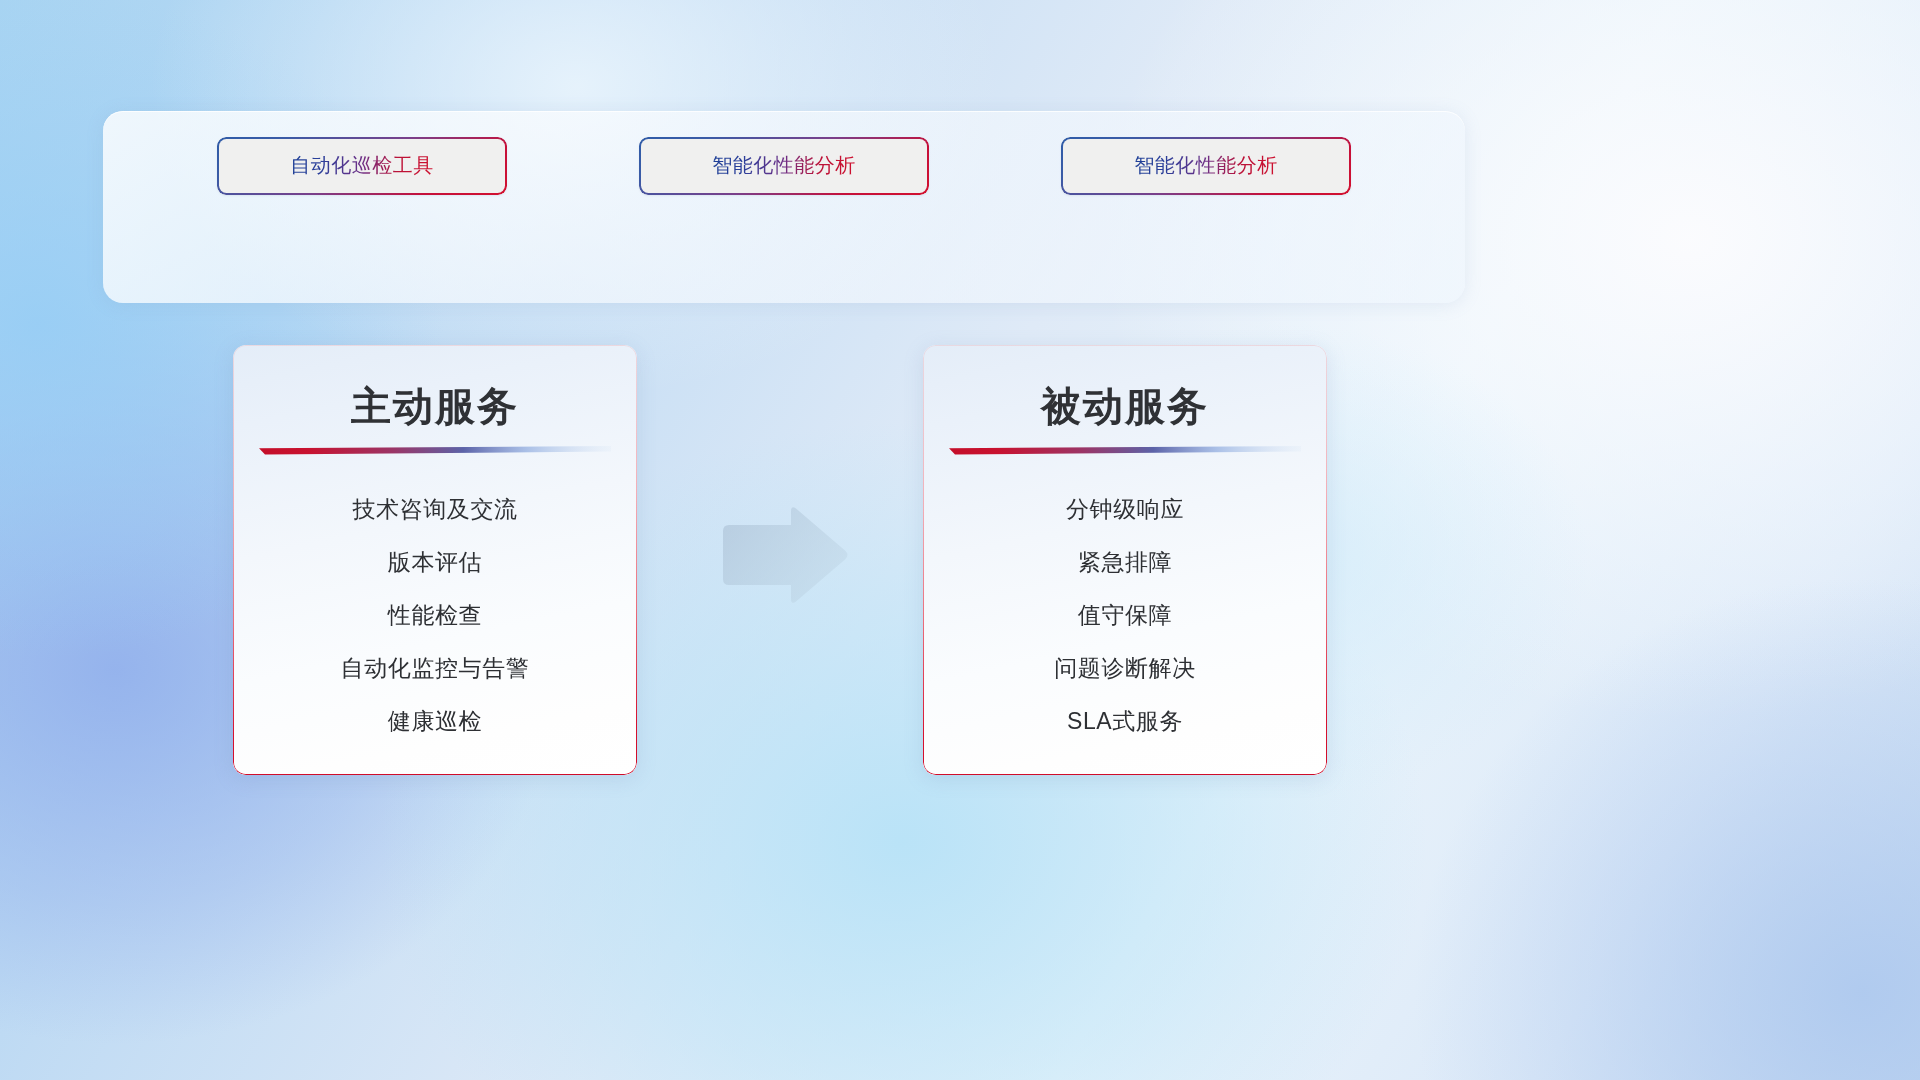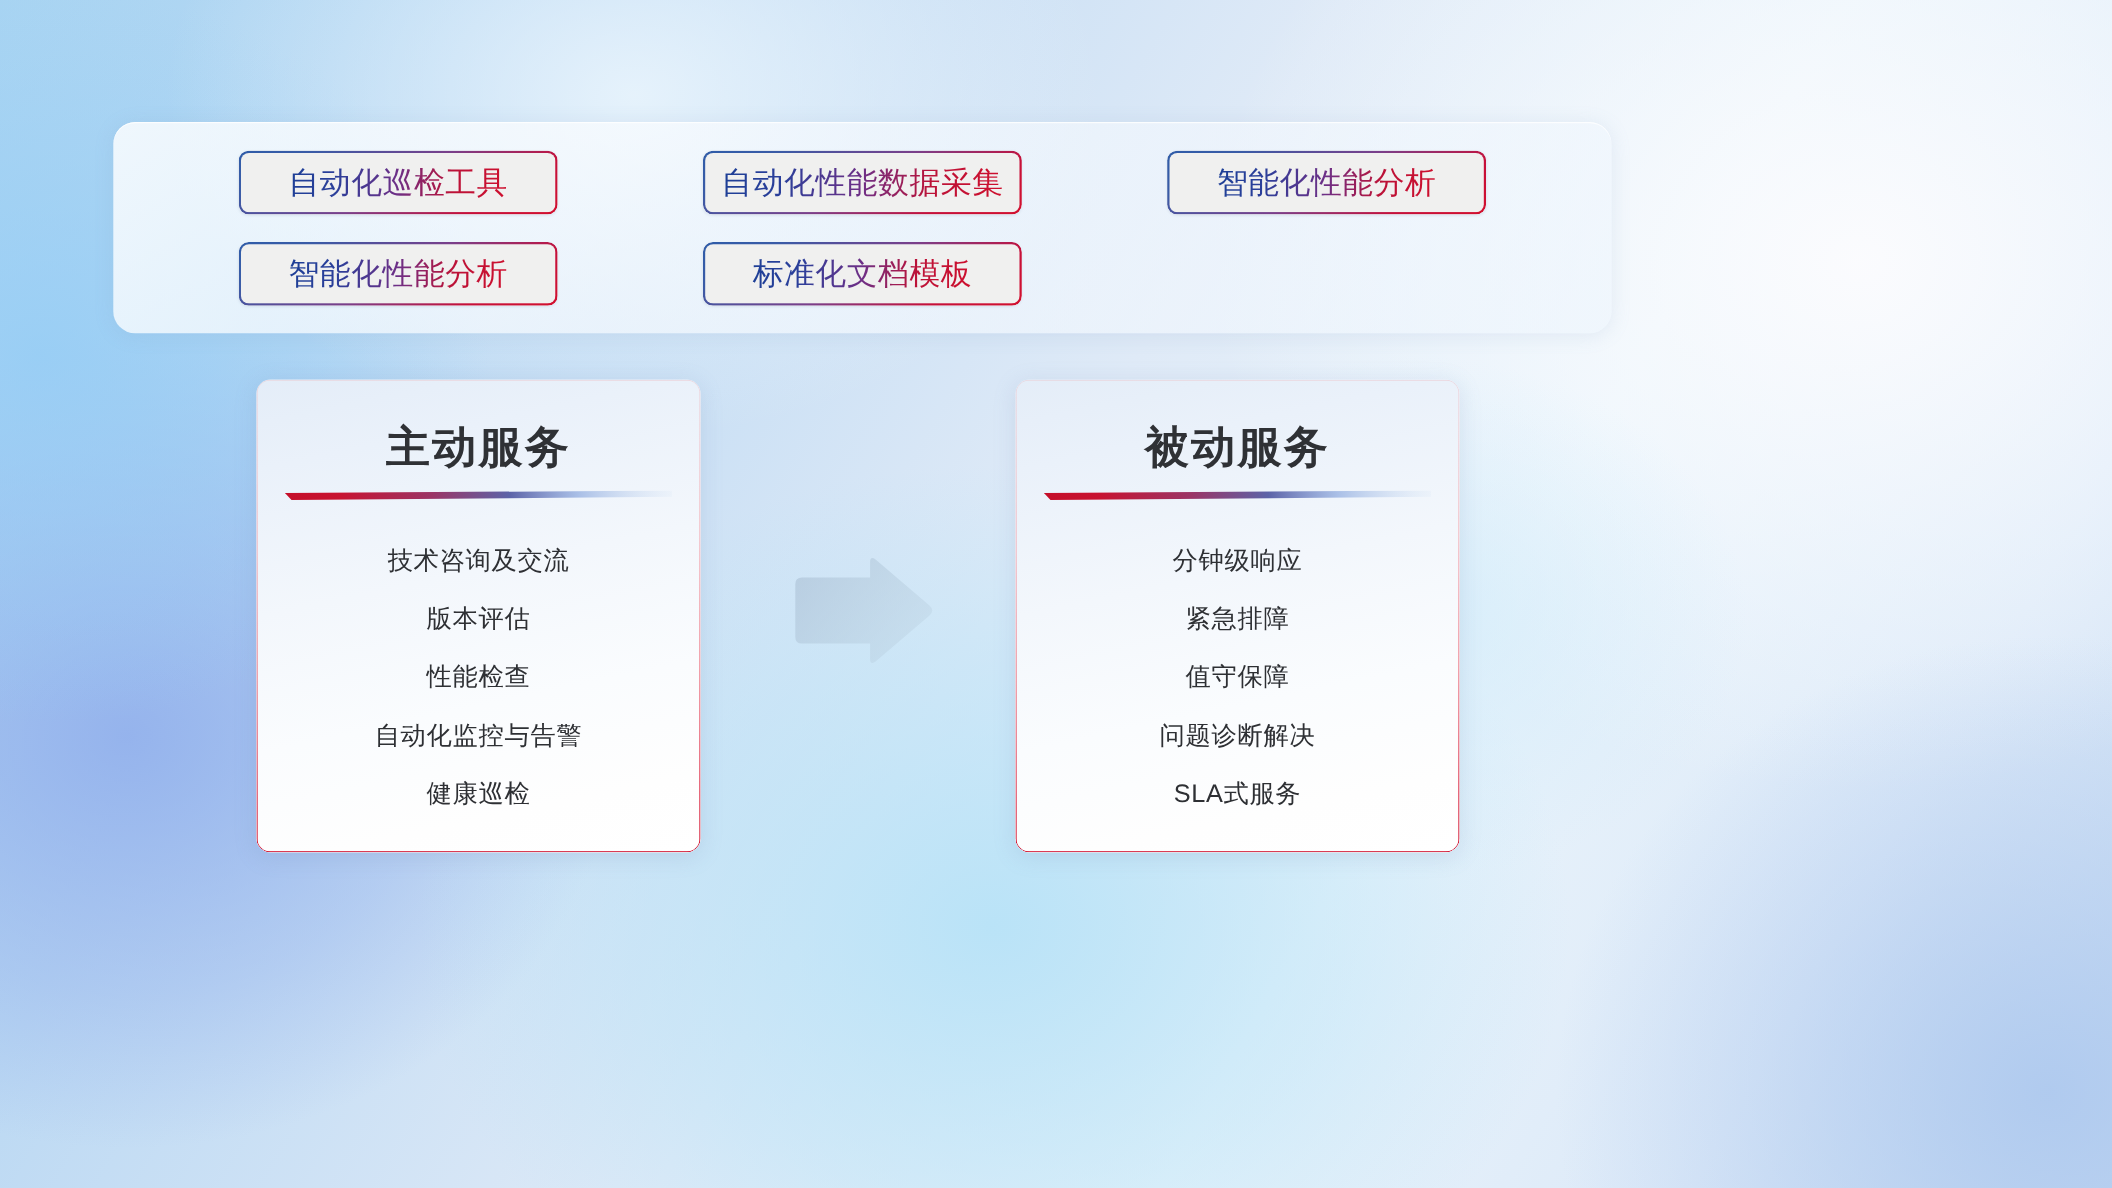--- a/index.html
+++ b/index.html
@@ -75,21 +75,21 @@
     padding:1.6px;
     background:linear-gradient(150deg,#2f5ca8 0%,#3a5ba6 18%,#7a3f8a 50%,#c5103a 78%,#d2102f 100%);
     -webkit-mask:linear-gradient(#000 0 0) content-box, linear-gradient(#000 0 0);
     -webkit-mask-composite:xor;
     mask:linear-gradient(#000 0 0) content-box, linear-gradient(#000 0 0);
     mask-composite:exclude;
     pointer-events:none;
   }
   .tag-label {
     position:relative; z-index:1;
-    font-size:28px; font-weight:400; letter-spacing:0.5px;
+    font-size:20px; font-weight:400; letter-spacing:0.5px;
     background:linear-gradient(95deg,#1d3f96 0%,#2b3f9a 22%,#6e2f86 50%,#bb1238 74%,#cf0f2d 100%);
     -webkit-background-clip:text; background-clip:text;
     -webkit-text-fill-color:transparent; color:transparent;
     white-space:nowrap;
   }
 
   
   .svc-card {
     position:absolute;
     top:345px; width:404px; height:430px;
@@ -155,35 +155,29 @@
 
 <div id="stage">
 
   <div id="top-panel">
     <div class="tag-grid">
 
       <div class="tag">
         <span class="tag-label">自动化巡检工具</span>
       </div>
 
-      <div class="tag">
-        <span class="tag-label">自动化性能数据采集</span>
-      </div>
 
       <div class="tag">
         <span class="tag-label">智能化性能分析</span>
       </div>
 
       <div class="tag">
         <span class="tag-label">智能化性能分析</span>
       </div>
 
-      <div class="tag">
-        <span class="tag-label">标准化文档模板</span>
-      </div>
 
 
     </div>
   </div>
 
   <div class="svc-card" id="card-active">
     <div class="card-title">主动服务</div>
 
     <svg class="card-divider" viewBox="0 0 352 9" preserveAspectRatio="none">
       <defs>

